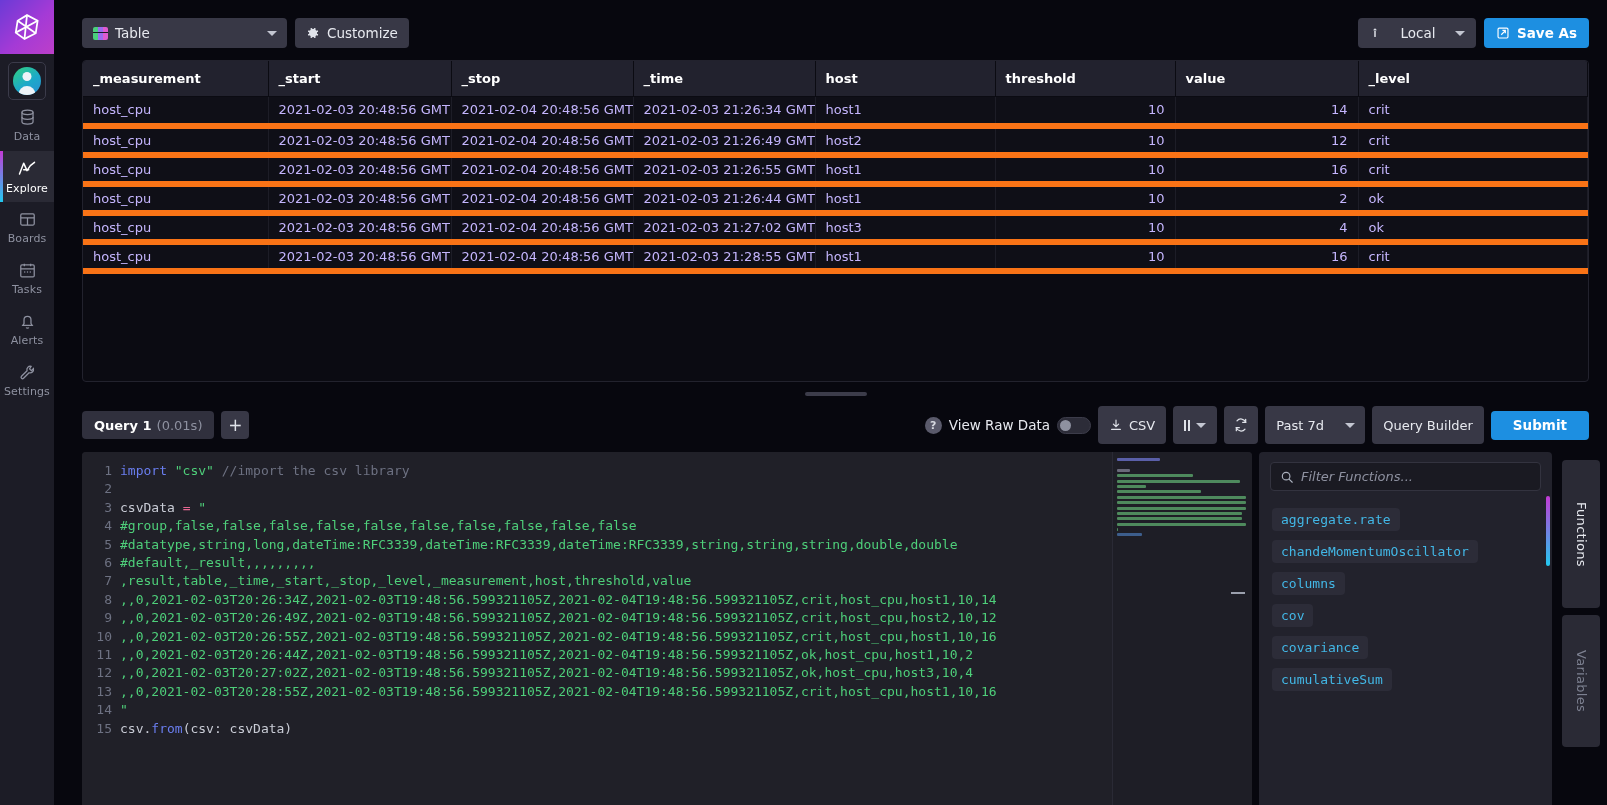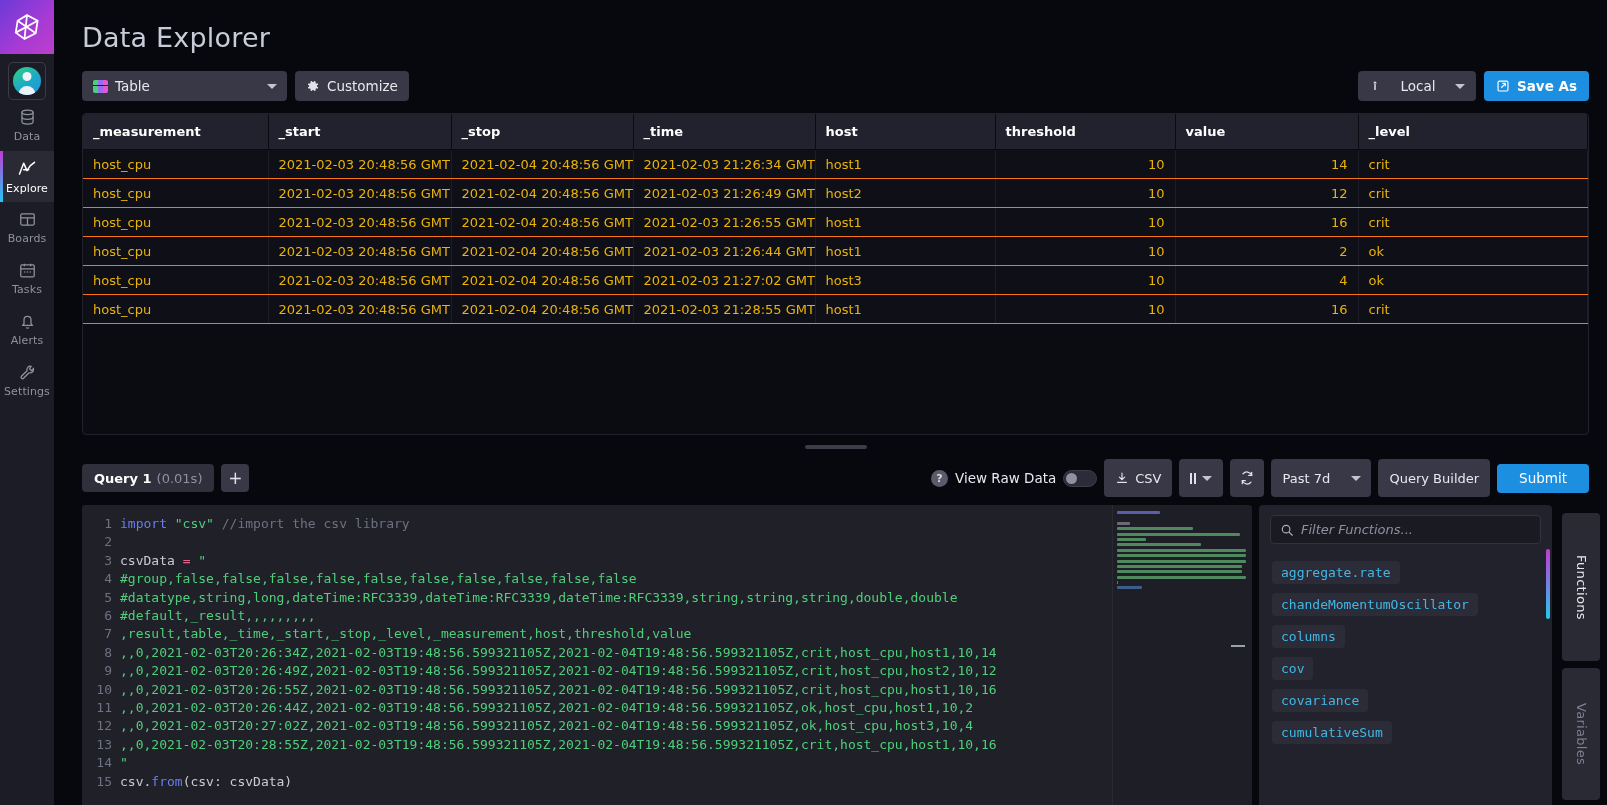--- a/index.html
+++ b/index.html
@@ -123,24 +123,24 @@
   table.data { width: 100%; border-collapse: collapse; table-layout: fixed; }
   table.data th {
     background: #22222e; color: #ffffff;
     font-size: 13px; font-weight: bold; text-align: left;
     padding: 10px 10px; height: 34px;
     border-right: 1px solid #0b0b12;
     border-bottom: 1px solid #0b0b12;
     white-space: nowrap; overflow: hidden;
   }
   table.data td {
-    color: #eab308; font-size: 13px;
+    color: #c4b5fd; font-size: 13px;
     padding: 0 10px; height: 29px;
     border-right: 1px solid #1d1d27;
-    border-bottom: 1px solid #f97316;
+    border-bottom: 6px solid #f97316;
     background: #0f0f17;
     white-space: nowrap; overflow: hidden;
   }
   table.data td.num { text-align: right; }
   .col-measurement { width: 185px; }
   .col-start { width: 183px; }
   .col-stop  { width: 182px; }
   .col-time  { width: 182px; }
   .col-host  { width: 180px; }
   .col-threshold { width: 180px; }
@@ -187,21 +187,21 @@
     width: 11px; height: 11px; border-radius: 50%; background: #8e91a0;
   }
   .btn-sm { height: 38px; border-radius: 4px; background: #383846; color: #e7e9ef;
             font-size: 13px; display: inline-flex; align-items: center; gap: 6px;
             padding: 0 11px; cursor: pointer; }
   .btn-icon-only { padding: 0 9px; }
   .pause-bars { display: inline-flex; gap: 2px; }
   .pause-bars i { display: block; width: 2px; height: 11px; background: #dfe2e9; }
   .btn-past { width: 100px; position: relative; justify-content: flex-start; }
   .btn-past .caret { position: absolute; right: 10px; }
-  .btn-submit { background: #1d8fe1; color: #fff; font-weight: normal;
+  .btn-submit { background: #1d8fe1; color: #fff; font-weight: bold;
                 height: 29px; padding: 0 22px; border-radius: 4px;
                 display: inline-flex; align-items: center; cursor: pointer; font-size: 13.5px; }
 
   
   .editor-area {
     flex: 1 1 auto; display: flex; gap: 7px;
     padding: 8px 0 0 28px; min-height: 0;
   }
   .editor-wrap {
     flex: 1 1 auto; display: flex; min-width: 0;
@@ -345,21 +345,20 @@
   <div class="nav-item">
     <svg width="19" height="19" viewBox="0 0 24 24" fill="none" stroke="currentColor" stroke-width="1.6" stroke-linecap="round">
       <path d="M16.5 4.2a4.4 4.4 0 0 0-5.1 5.6L4.4 16.8a1.8 1.8 0 0 0 2.6 2.5l7-7a4.4 4.4 0 0 0 5.5-5.2l-2.6 2.6-2.3-2.3z"></path>
     </svg>
     <span class="nav-label">Settings</span>
   </div>
 </div>
 
 <div class="main">
 
-  <div class="page-title">Data Explorer</div>
 
   <div class="toolbar">
     <div class="btn btn-dropdown">
       <span class="viz-swatch"></span>
       <span>Table</span>
       <span class="caret"></span>
     </div>
 
     <div class="btn">
       <svg width="14" height="14" viewBox="0 0 24 24" fill="#dfe2e9">

